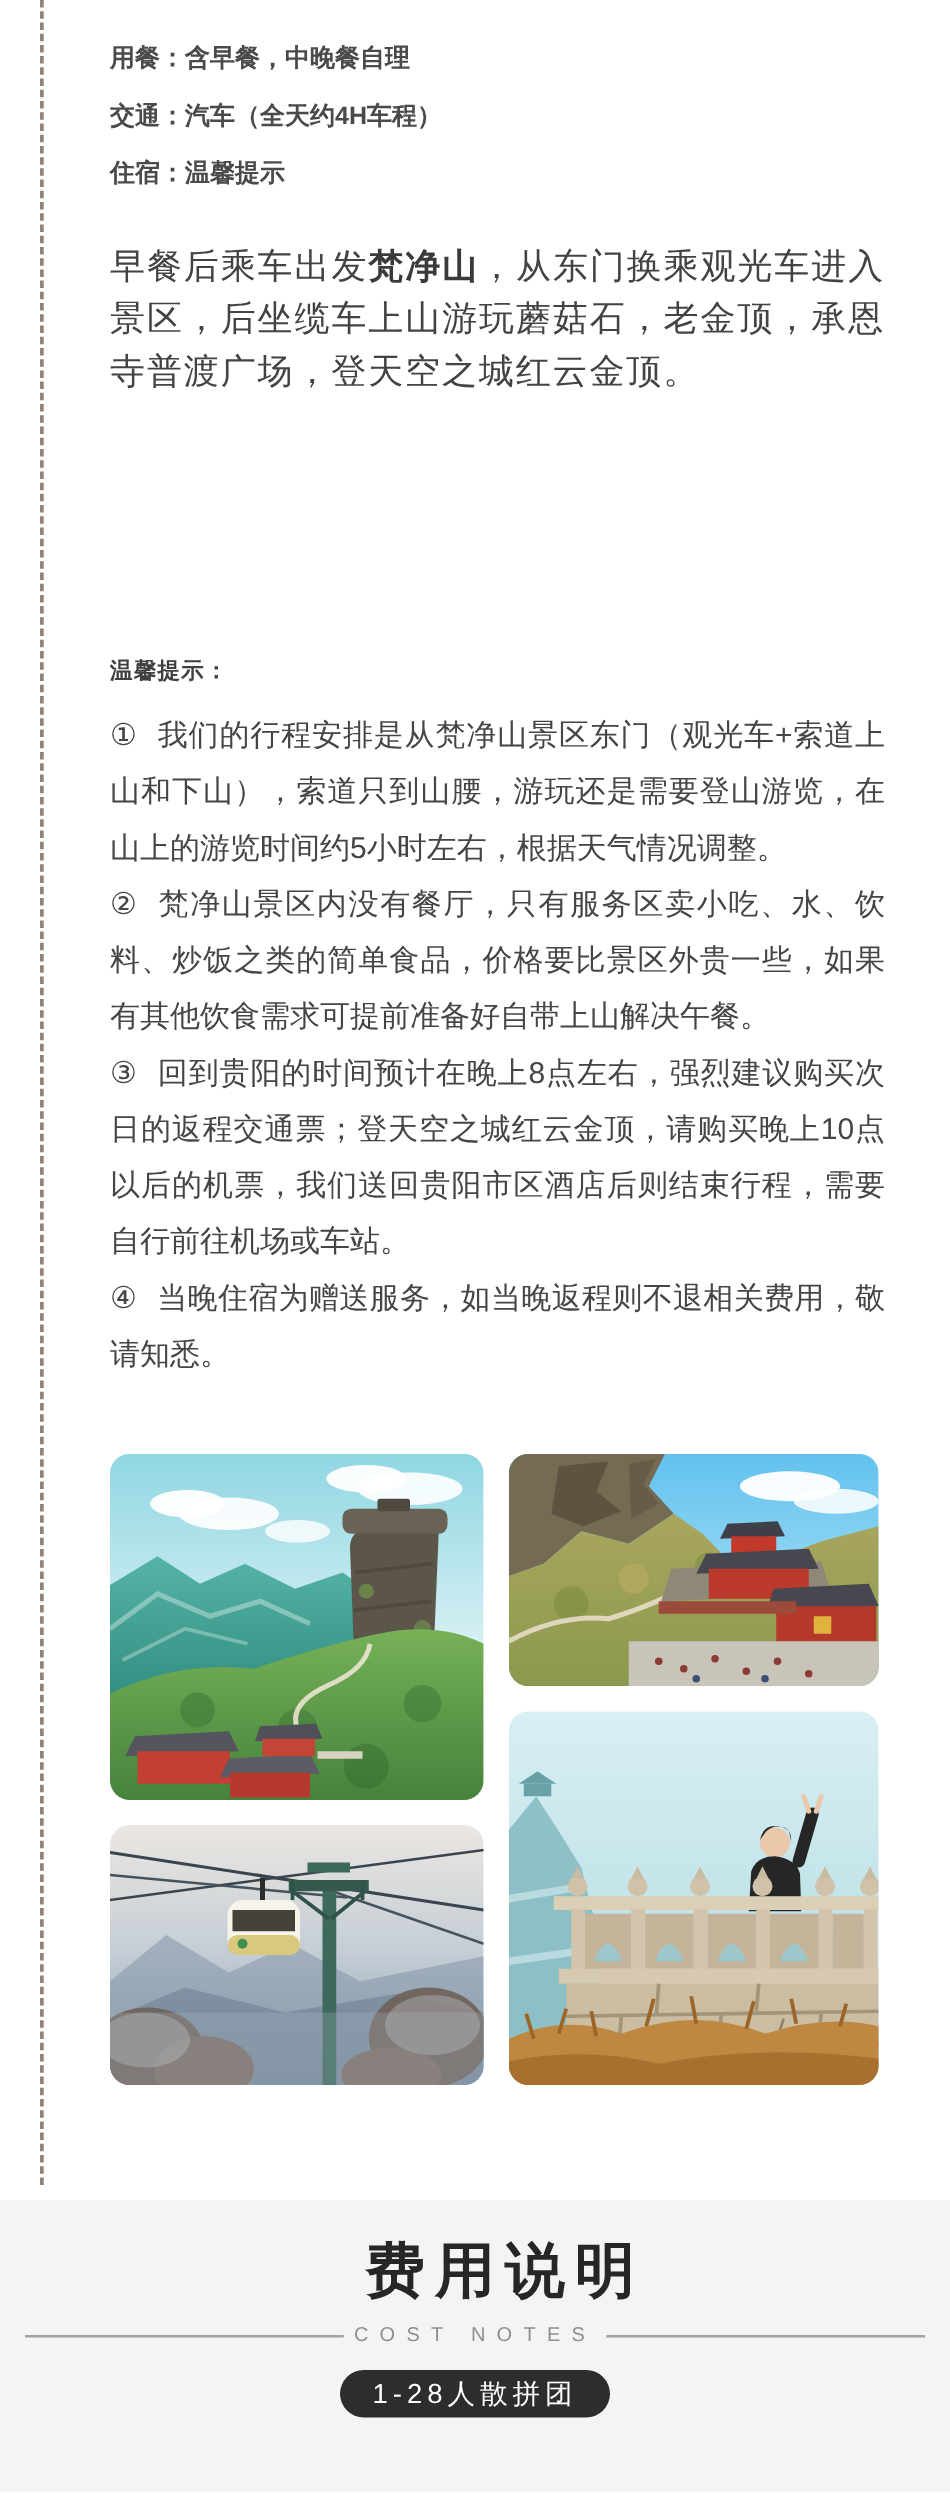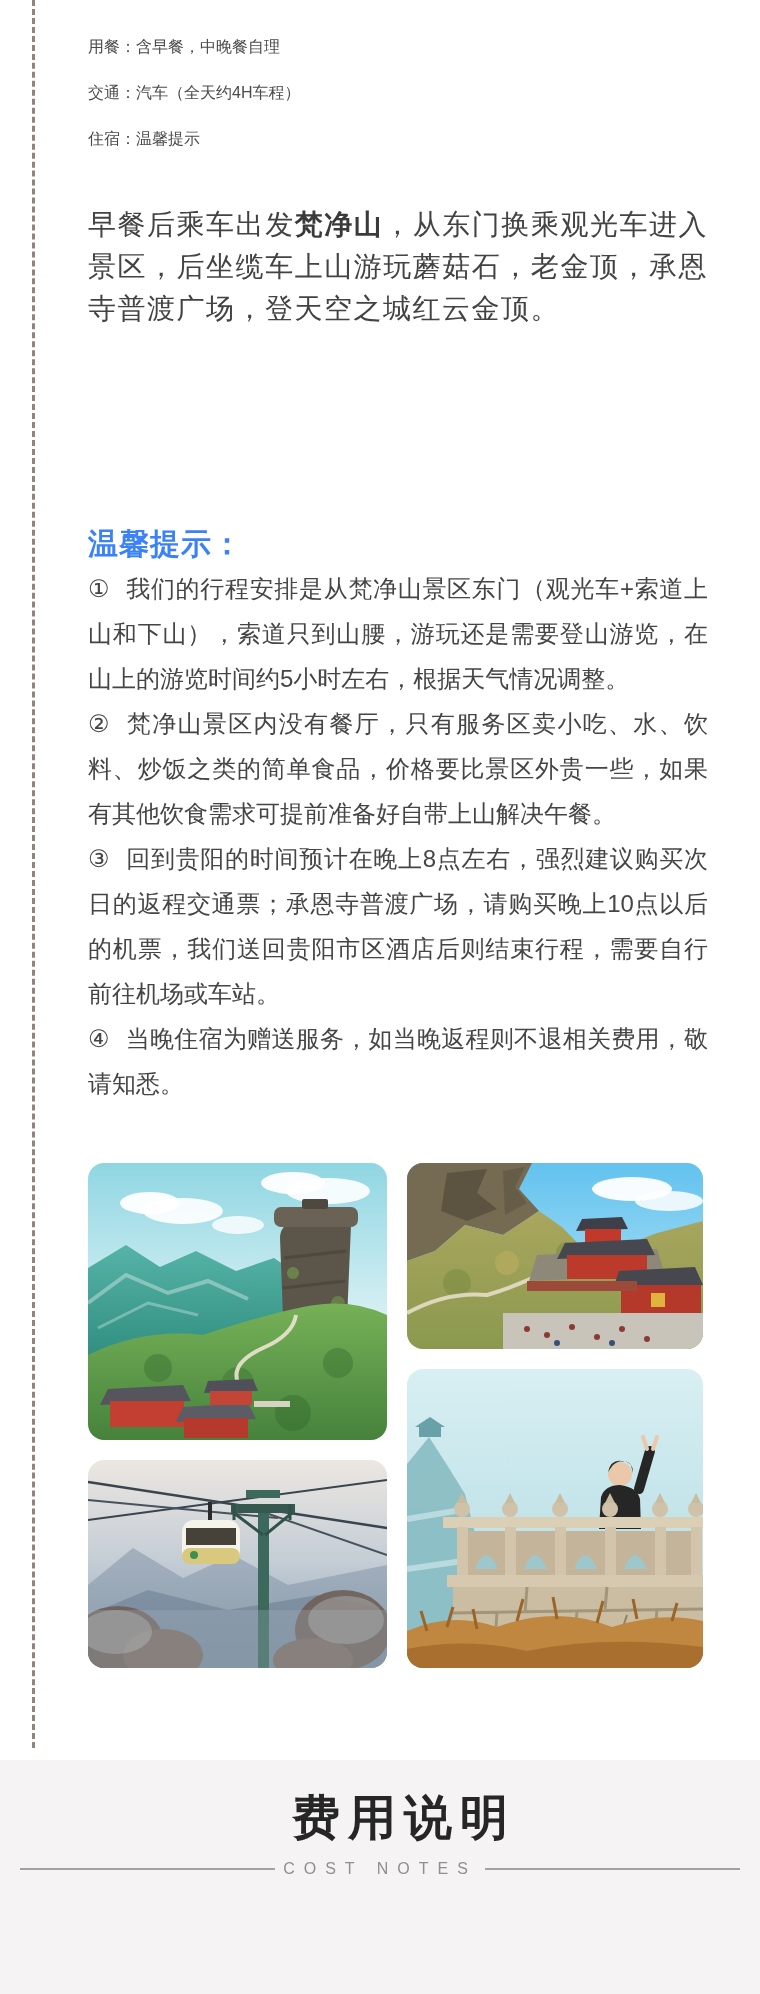--- a/index.html
+++ b/index.html
@@ -6,28 +6,28 @@
   body{font-family:"Liberation Sans","DejaVu Sans",sans-serif;background:#ffffff;}
   #page{position:relative;width:760px;height:1994px;background:#ffffff;overflow:hidden;}
 
   
   .dash-line{position:absolute;left:32px;top:0;height:1748px;width:0;
     border-left:3px dashed #94837b;}
 
   
   .abs{position:absolute;left:88px;width:620px;}
 
-  .info{top:24px;font-size:16px;line-height:46px;font-weight:normal;color:#4a4a4a;}
+  .info{top:24px;font-size:20px;line-height:46px;font-weight:bold;color:#4a4a4a;}
   .para{font-size:28px;line-height:42px;letter-spacing:1.5px;color:#434343;
     text-align:justify;}
   .para b{font-weight:bold;color:#3a3a3a;}
-  .p1{top:204px;}
+  .p1{top:192px;}
   .p2{top:386px;}
 
-  .tips-title{top:524px;font-size:30px;font-weight:bold;color:#3b82f6;letter-spacing:1px;}
+  .tips-title{top:524px;font-size:18px;font-weight:bold;color:#404040;letter-spacing:1px;}
   .tips{top:566px;font-size:24px;line-height:45px;color:#454545;text-align:justify;}
   .tips p{margin:0;padding:0;}
   .tip-marker{margin-right:16px;}
 
   
   .gallery{position:absolute;left:88px;top:1163px;width:615px;display:flex;gap:20px;}
   .g-col{display:flex;flex-direction:column;gap:20px;}
   .g-col.left{width:299px;}
   .g-col.right{width:296px;}
   .photo{border-radius:16px;overflow:hidden;display:block;line-height:0;}
@@ -58,21 +58,21 @@
   </div>
 
   <div class="abs para p1"><span>早餐后乘车出发</span><b>梵净山</b><span>，从东门换乘观光车进入景区，后坐缆车上山游玩蘑菇石，老金顶，承恩寺普渡广场，登天空之城红云金顶。</span></div>
 
 
   <div class="abs tips-title">温馨提示：</div>
 
   <div class="abs tips">
     <p><span class="tip-marker">①</span><span>我们的行程安排是从梵净山景区东门（观光车+索道上山和下山），索道只到山腰，游玩还是需要登山游览，在山上的游览时间约5小时左右，根据天气情况调整。</span></p>
     <p><span class="tip-marker">②</span><span>梵净山景区内没有餐厅，只有服务区卖小吃、水、饮料、炒饭之类的简单食品，价格要比景区外贵一些，如果有其他饮食需求可提前准备好自带上山解决午餐。</span></p>
-    <p><span class="tip-marker">③</span><span>回到贵阳的时间预计在晚上8点左右，强烈建议购买次日的返程交通票；承恩寺普渡广场，请购买晚上10点以后的机票，我们送回贵阳市区酒店后则结束行程，需要自行前往机场或车站。</span></p>
+    <p><span class="tip-marker">③</span><span>回到贵阳的时间预计在晚上8点左右，强烈建议购买次日的返程交通票；登天空之城红云金顶，请购买晚上10点以后的机票，我们送回贵阳市区酒店后则结束行程，需要自行前往机场或车站。</span></p>
     <p><span class="tip-marker">④</span><span>当晚住宿为赠送服务，如当晚返程则不退相关费用，敬请知悉。</span></p>
   </div>
 
   <div class="gallery">
     <div class="g-col left">
 
       <div class="photo">
         <svg width="299" height="277" viewBox="0 0 299 277">
           <defs>
             <linearGradient id="skyA" x1="0" y1="0" x2="0" y2="1">
@@ -296,15 +296,16 @@
     </div>
   </div>
 
   <div class="cost">
     <div class="cost-title">费用说明</div>
     <div class="cost-sub">
       <span class="rule"></span>
       <span class="sub-text">COST NOTES</span>
       <span class="rule"></span>
     </div>
+    <div class="badge">1-28人散拼团</div>
   </div>
 
 </div>
 
 </body></html>

